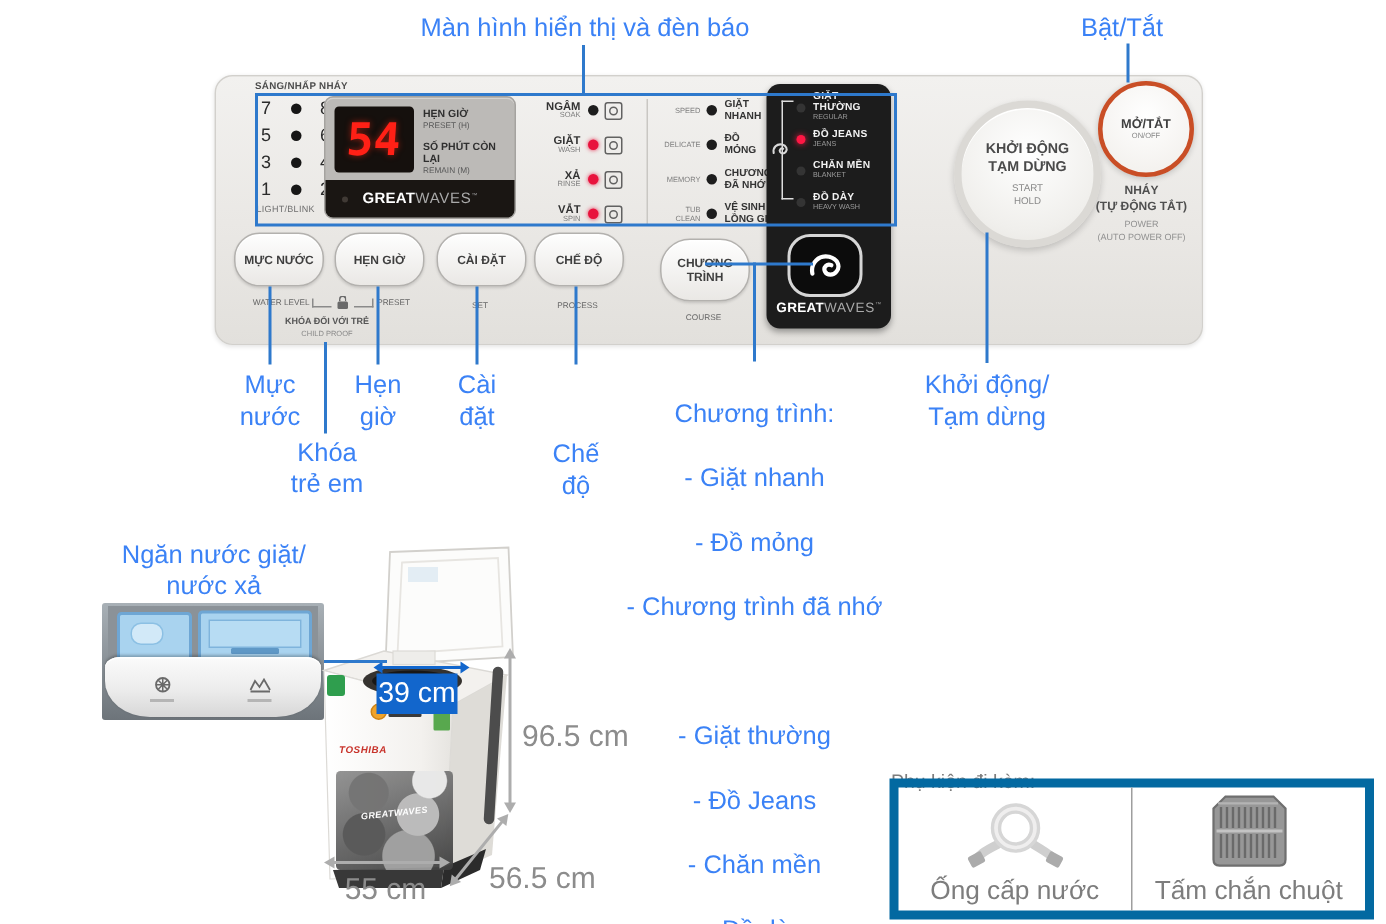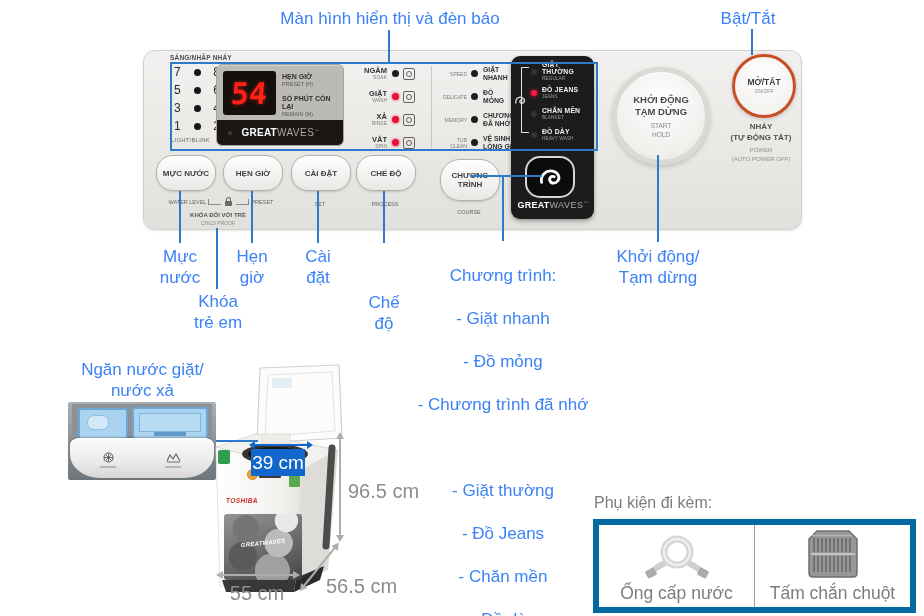--- a/index.html
+++ b/index.html
@@ -71,21 +71,21 @@
   .pcap{position:absolute;font-size:5.5px;color:#666;}
 
   .lock-icon{position:relative;display:inline-block;width:7px;height:5px;background:#6a6a6a;
              border-radius:1px;margin:0 2px;top:1px;}
   .lock-icon::before{content:'';position:absolute;left:1px;top:-4px;width:3px;height:3px;
                      border:1.2px solid #6a6a6a;border-bottom:none;border-radius:3px 3px 0 0;}
   .cl-seg{display:inline-block;width:12px;height:5px;border-bottom:1px solid #8a8a8a;}
   .cl-seg.l{border-left:1px solid #8a8a8a;}
   .cl-seg.r{border-right:1px solid #8a8a8a;}
 
-  #start-btn{left:468px;top:16px;width:88px;height:88px;border-radius:50%;
+  #start-btn{left:492px;top:16px;width:88px;height:88px;border-radius:50%;
              background:radial-gradient(circle at 50% 35%,#ffffff,#f0efec 70%,#e6e4e0);
              border:5px solid #dbd9d5;box-shadow:0 2px 5px rgba(0,0,0,.18),inset 0 1px 0 #fff;
              display:flex;flex-direction:column;align-items:center;justify-content:center;text-align:center;}
   #power-btn{left:588px;top:3px;width:58px;height:58px;border-radius:50%;
              background:radial-gradient(circle at 50% 35%,#ffffff,#f4f2ef 75%);
              border:3px solid #c94e26;box-shadow:0 1px 4px rgba(0,0,0,.2);
              display:flex;flex-direction:column;align-items:center;justify-content:center;text-align:center;}
 
   
   .dline-v{position:absolute;width:2px;background:#adadad;}
@@ -431,21 +431,21 @@
 
   <div class="bline-h" style="left:253px;top:444px;width:56px;"></div>
   <div id="dim39" class="abs">39 cm</div>
   <div class="dline-v" style="left:339px;top:437px;height:100px;"></div>
   <div class="abs dim" style="left:348px;top:480px;">96.5 cm</div>
   <div class="dline-h" style="left:303px;top:586px;width:52px;transform:rotate(-51deg);transform-origin:0 50%;"></div>
   <div class="abs dim" style="left:326px;top:528px;margin-top:47px;">56.5 cm</div>
   <div class="dline-h" style="left:221px;top:574px;width:74px;"></div>
   <div class="abs dim" style="left:216px;top:582px;width:82px;text-align:center;">55 cm</div>
 
-  <div class="abs" style="left:594px;top:494px;font-size:16px;color:#7d7d7d;">Phụ kiện đi kèm:</div>
+  <div class="abs" style="left:594px;top:513px;font-size:13px;color:#7d7d7d;">Phụ kiện đi kèm:</div>
   <div id="acc-table" class="abs">
     <div class="acc-cell">
       <span class="abs" style="left:46px;top:6px;">
         <svg width="64" height="48" viewBox="0 0 64 48">
           <path d="M20 32 C10 37 8 39 6 42" stroke="#cfcfcf" stroke-width="6" fill="none" stroke-linecap="round"></path>
           <path d="M44 32 C52 37 56 39 58 42" stroke="#cfcfcf" stroke-width="6" fill="none" stroke-linecap="round"></path>
           <circle cx="32" cy="21" r="13" fill="none" stroke="#d6d6d6" stroke-width="7"></circle>
           <circle cx="32" cy="21" r="13" fill="none" stroke="#efeeee" stroke-width="2.5"></circle>
           <rect x="1" y="38" width="10" height="8" rx="1.5" fill="#ababab" transform="rotate(-28 6 42)"></rect>
           <rect x="53" y="38" width="10" height="8" rx="1.5" fill="#ababab" transform="rotate(28 58 42)"></rect>

